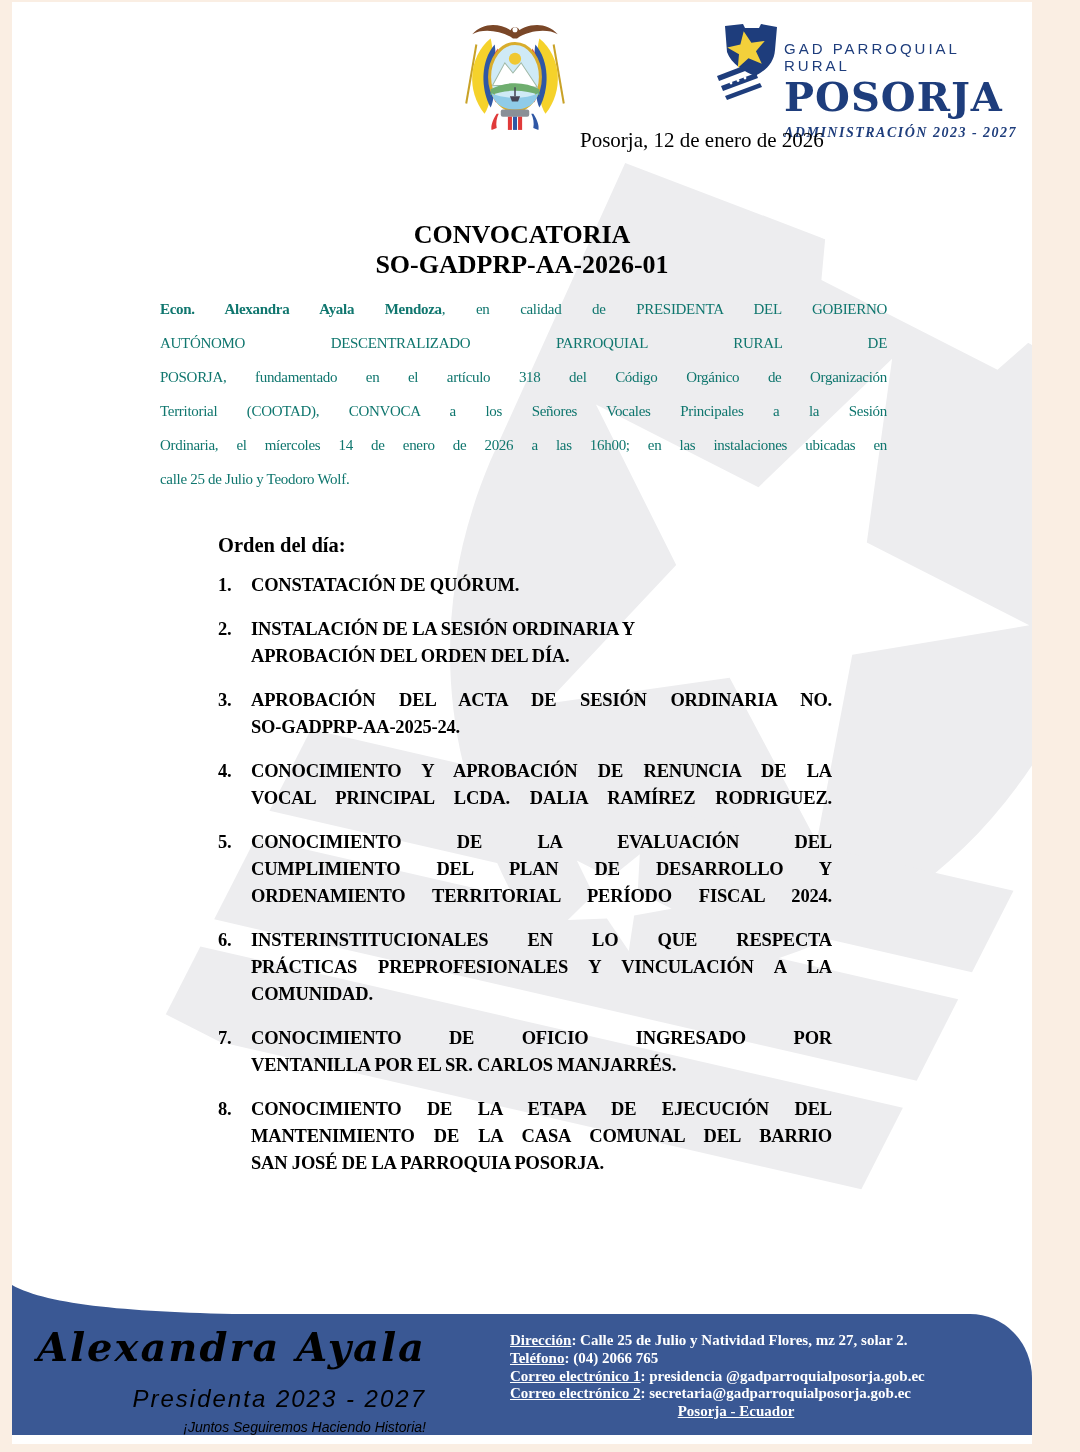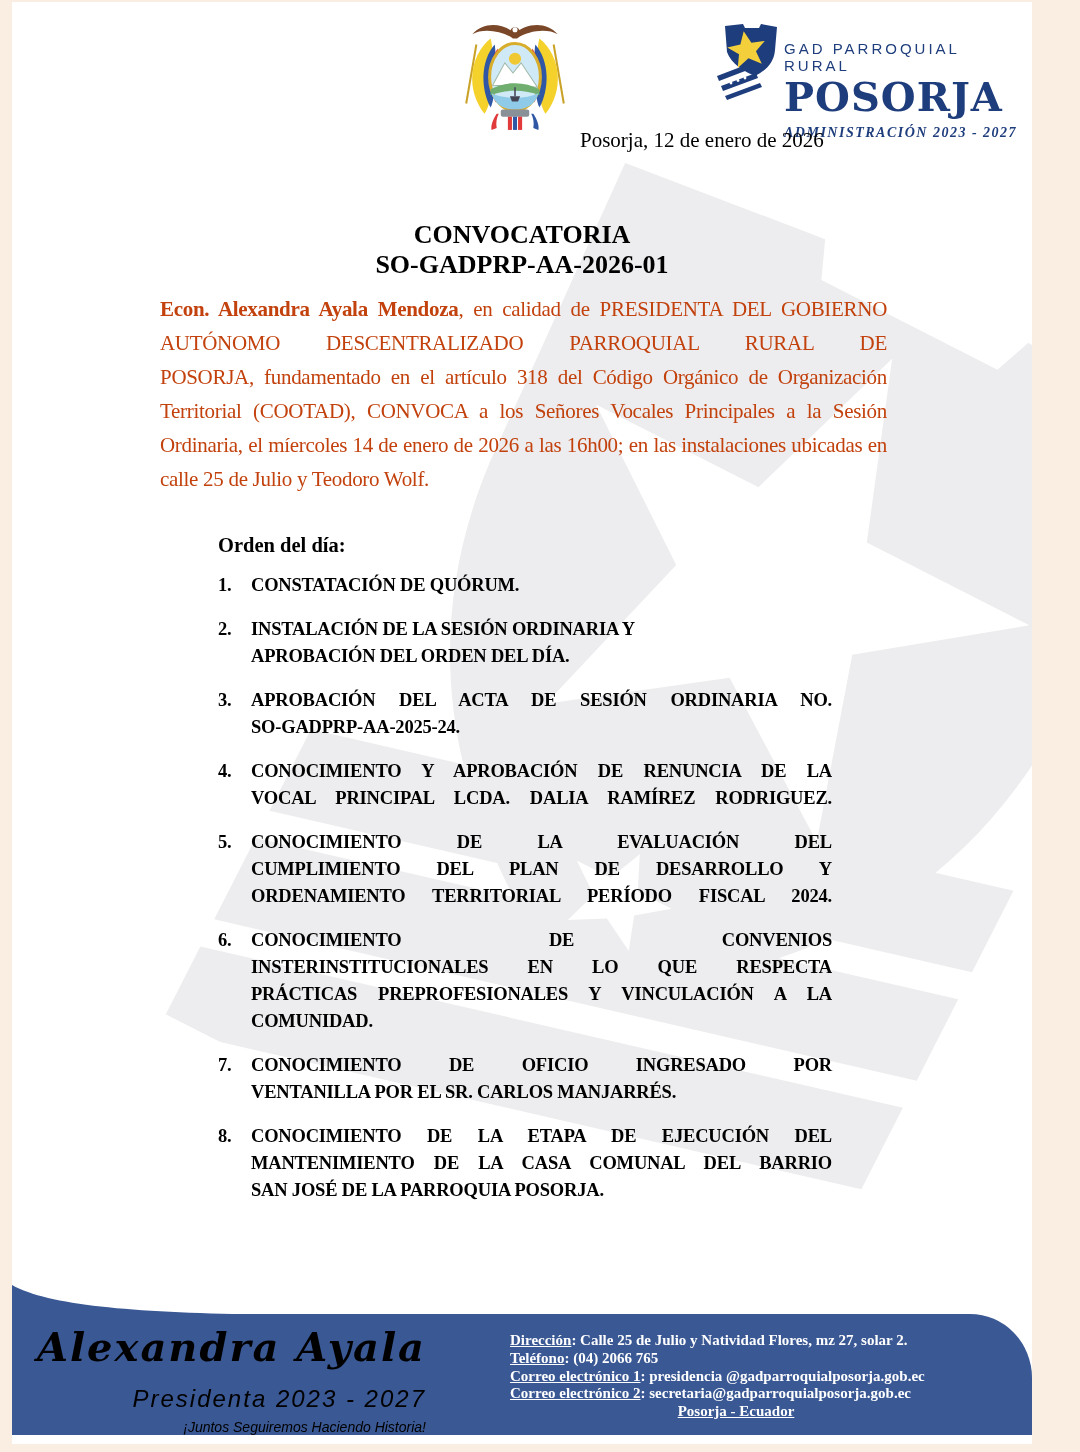--- a/index.html
+++ b/index.html
@@ -32,21 +32,21 @@
   .date { position:absolute; left:568px; top:126px; font-size:21px; z-index:1; color:#000; }
   
   .title, .code {
     position:absolute; left:0; right:0; text-align:center;
     font-weight:bold; font-size:26px; line-height:30px; z-index:1; color:#000;
   }
   .title { top:218px; }
   .code  { top:248px; }
   
   .bodypar { position:absolute; left:148px; top:290px; width:727px; z-index:1;
-             font-size:21px; letter-spacing:-0.3px; color:#c2410c; }
+             font-size:15px; letter-spacing:-0.3px; color:#0f766e; }
   .bline { display:block; height:34px; line-height:34px; text-align:left; white-space:nowrap; }
   .bline.jfull { white-space:normal; text-align:justify; text-align-last:justify; overflow:hidden; }
   .b { font-weight:bold; }
   
   .orden { position:absolute; left:206px; top:532px; font-weight:bold; font-size:20.5px; z-index:1; color:#000; }
   .agenda { position:absolute; left:206px; top:570px; width:614px; z-index:1;
             font-weight:bold; font-size:18.5px; letter-spacing:-0.2px; color:#000; }
   .aitem { display:flex; margin-bottom:17px; }
   .anum  { width:33px; flex:none; line-height:27px; }
   .alines { flex:1; min-width:0; }
@@ -180,21 +180,20 @@
       <span class="anum">5.</span>
       <span class="alines">
         <span class="aline jfull">CONOCIMIENTO DE LA EVALUACIÓN DEL</span>
         <span class="aline jfull">CUMPLIMIENTO DEL PLAN DE DESARROLLO Y</span>
         <span class="aline jfull">ORDENAMIENTO TERRITORIAL PERÍODO FISCAL 2024.</span>
       </span>
     </div>
     <div class="aitem">
       <span class="anum">6.</span>
       <span class="alines">
-        <span class="aline jfull">CONOCIMIENTO DE CONVENIOS</span>
         <span class="aline jfull">INSTERINSTITUCIONALES EN LO QUE RESPECTA</span>
         <span class="aline jfull">PRÁCTICAS PREPROFESIONALES Y VINCULACIÓN A LA</span>
         <span class="aline">COMUNIDAD.</span>
       </span>
     </div>
     <div class="aitem">
       <span class="anum">7.</span>
       <span class="alines">
         <span class="aline jfull">CONOCIMIENTO DE OFICIO INGRESADO POR</span>
         <span class="aline">VENTANILLA POR EL SR. CARLOS MANJARRÉS.</span>

